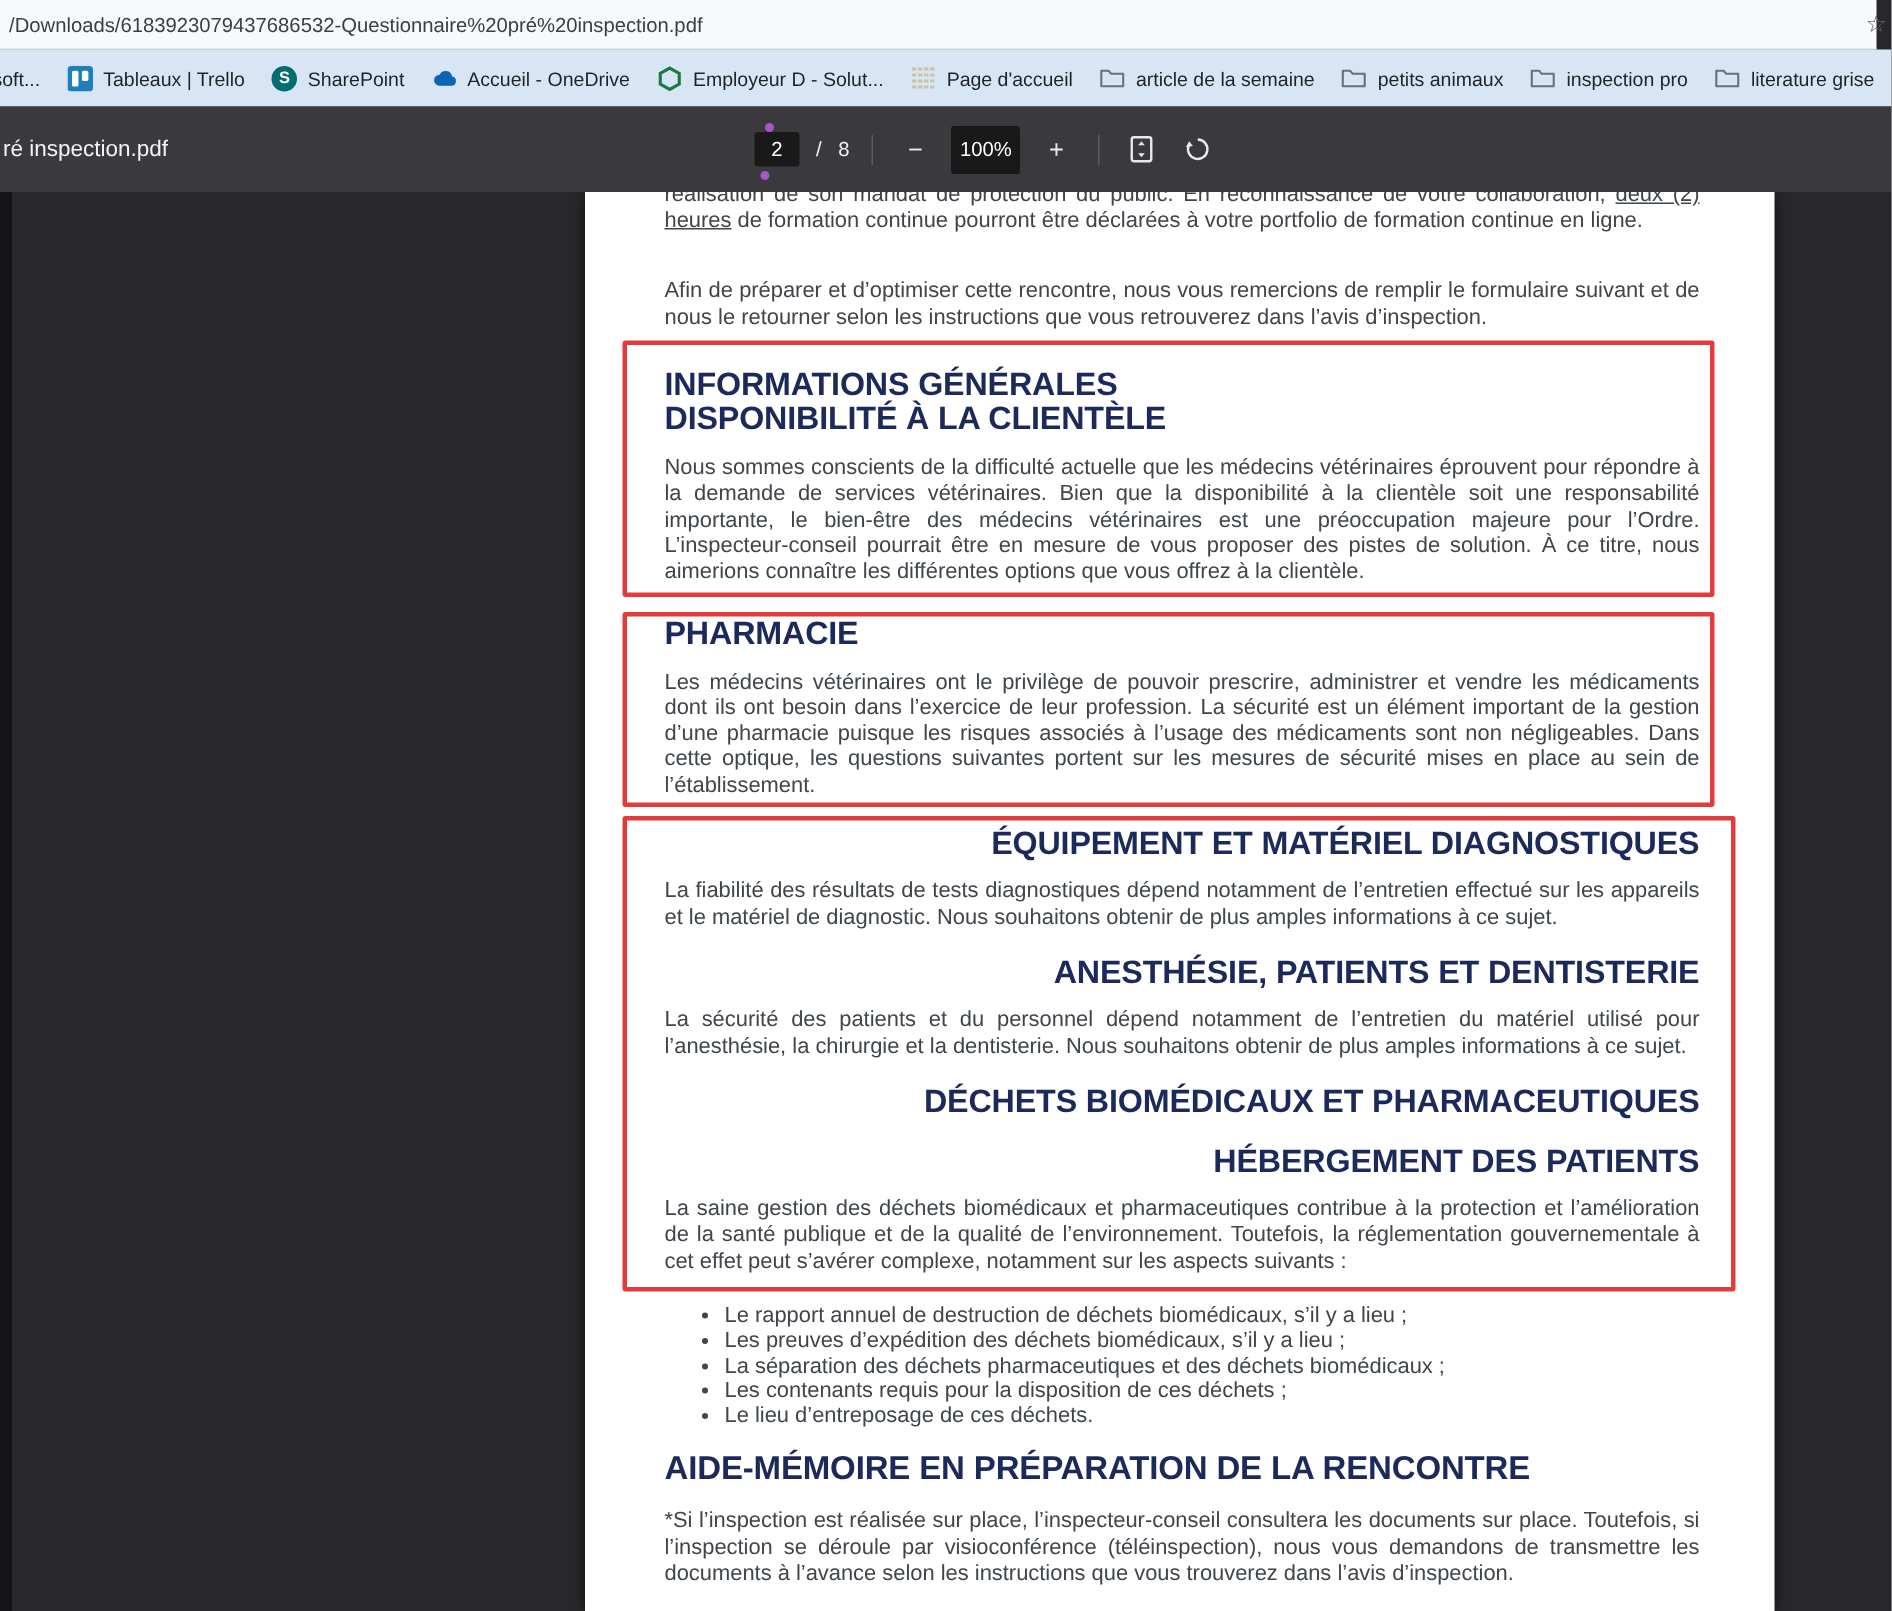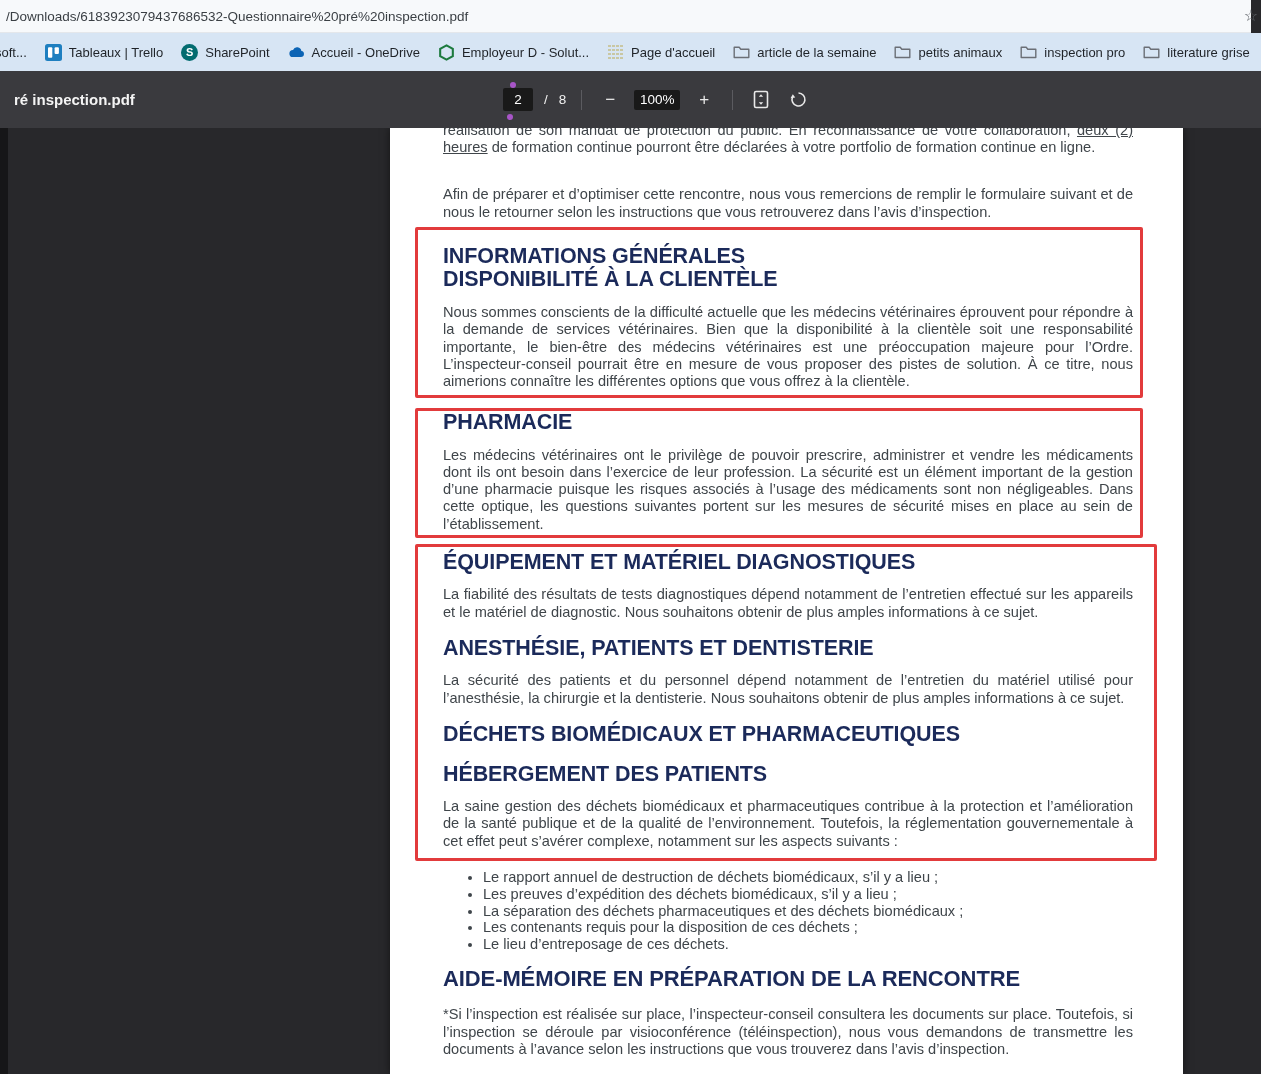--- a/index.html
+++ b/index.html
@@ -34,33 +34,33 @@
     font-size:11px; font-weight:bold; display:flex; align-items:center; justify-content:center; }
   .dotgrid { width:15px; height:15px; display:grid; grid-template-columns:repeat(4,1fr); grid-template-rows:repeat(4,1fr); gap:1px; }
   .dotgrid span { background:#c9c7a3; width:2.5px; height:2.5px; }
 
   
   .pdfbar {
     position:absolute; top:71px; left:0; width:1261px; height:57px;
     background:#3a3a3e; color:#f1f1f1;
   }
   .pdfname {
-    position:absolute; left:14px; top:0; height:100%; display:flex; align-items:center;
-    font-size:15px; font-weight:bold; color:#f4f4f4;
+    position:absolute; left:2px; top:0; height:100%; display:flex; align-items:center;
+    font-size:15px; font-weight:normal; color:#f4f4f4;
   }
   .tb-center {
     position:absolute; left:503px; top:0; height:100%;
     display:flex; align-items:center; gap:11px; font-size:13.5px;
   }
   .pagebox {
     width:30px; height:23px; background:#191919; border-radius:2px;
     display:flex; align-items:center; justify-content:center; color:#fff;
   }
   .zoombox {
-    width:46px; height:20px; background:#191919; border-radius:2px;
+    width:46px; height:32px; background:#191919; border-radius:2px;
     display:flex; align-items:center; justify-content:center; color:#fff;
   }
   .tbsep { width:1px; height:20px; background:#5b5b60; margin:0 4px; }
   .tbbtn { width:26px; height:26px; display:flex; align-items:center; justify-content:center;
     font-size:17px; color:#e9e9e9; border-radius:50%; }
   .handle { position:absolute; width:6px; height:6px; border-radius:50%; background:#a855c8; }
   .handle.top { left:510px; top:11px; }
   .handle.bottom { left:507px; top:43px; }
 
   
@@ -84,21 +84,21 @@
     border:3px solid #e23b3c; border-radius:2px;
     margin:0 -10px 0 -28px; padding:2px 7px 5px 25px;
   }
   #box1 { margin-top:6px; }
   #box1 h2:first-child { margin-top:13px; }
   #box1 .h2b { margin-top:0; }
   #box1 p { margin-top:12px; }
   #box2 { margin-top:10px; padding-top:0; padding-bottom:2px; }
   #box2 p { margin-top:12px; }
   #box3 { margin-top:6px; margin-right:-24px; padding-right:21px; padding-top:4px; padding-bottom:8px; }
-  #box3 h2 { margin-top:16px; }
+  #box3 h2 { margin-top:16px;text-align:right; }
   #box3 h2.firsth { margin-top:0; }
   #box3 p { margin-top:12px; }
 
   ul.doc-list { margin:8px 0 0; padding-left:40px; list-style:disc; }
   ul.doc-list li { font-size:14.6px; line-height:16.9px; color:#3f454a; }
 
   h2.aide { margin-top:14px; font-size:22px; }
   .final { margin-top:15px; }
 </style>
 </head>

